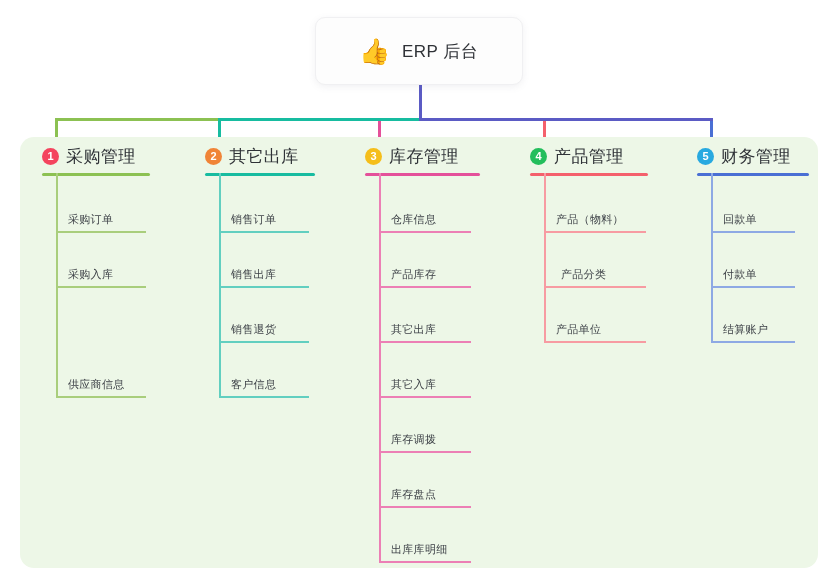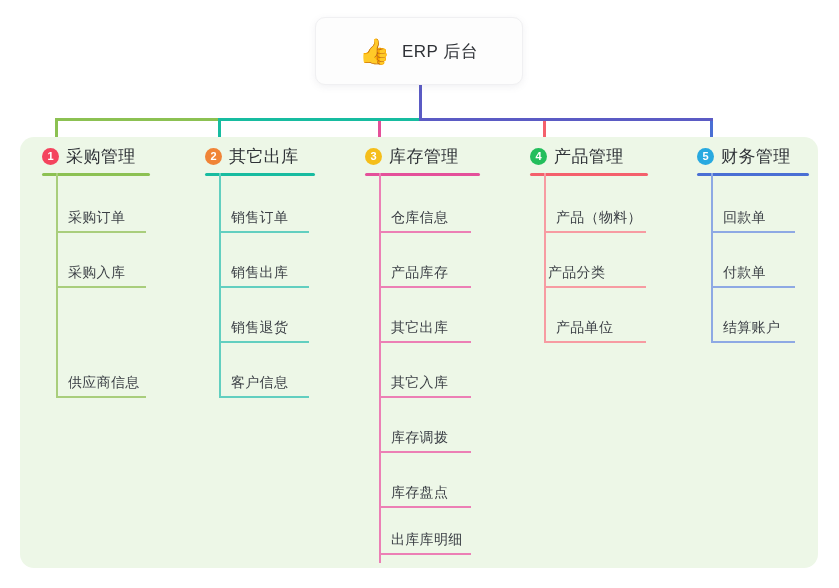--- a/index.html
+++ b/index.html
@@ -50,21 +50,21 @@
     display:flex;align-items:center;justify-content:center;
     flex:0 0 auto;line-height:1;
   }
   .col-title{font-size:17px;color:#2f3237;letter-spacing:.4px;}
   .head-rule{position:absolute;left:0;height:3px;border-radius:2px;}
   .spine{position:absolute;width:2px;}
 
   .leaf{position:absolute;}
   .leaf-text{
     position:absolute;left:0;bottom:6px;
-    font-size:14px;color:#3b3f45;white-space:nowrap;letter-spacing:.3px;
+    font-size:11px;color:#3b3f45;white-space:nowrap;letter-spacing:.3px;
   }
   .leaf-rule{position:absolute;left:0;bottom:0;height:1.6px;}
 </style>
 </head>
 <body>
 
 <div id="stage">
 
   <div id="connector-layer">
       <div class="conn" style="left: 418.5px; top: 85px; width: 3px; height: 35px; background: rgb(91, 91, 196);"></div>
@@ -148,38 +148,38 @@
             <div class="leaf-rule" style="width: 90px; background: rgb(236, 127, 181);"></div>
           </div>
           <div class="leaf" style="left: 16px; top: 290px; width: 90px; height: 26px;">
             <span class="leaf-text" style="left: 10px;">库存调拨</span>
             <div class="leaf-rule" style="width: 90px; background: rgb(236, 127, 181);"></div>
           </div>
           <div class="leaf" style="left: 16px; top: 345px; width: 90px; height: 26px;">
             <span class="leaf-text" style="left: 10px;">库存盘点</span>
             <div class="leaf-rule" style="width: 90px; background: rgb(236, 127, 181);"></div>
           </div>
-          <div class="leaf" style="left: 16px; top: 392px; width: 90px; height: 26px;">
+          <div class="leaf" style="left: 16px; top: 400px; width: 90px; height: 26px;">
             <span class="leaf-text" style="left: 10px;">出库库明细</span>
             <div class="leaf-rule" style="width: 90px; background: rgb(236, 127, 181);"></div>
           </div>
         </div>
         <div class="col" style="left: 510px; width: 138px; height: 431px;">
           <div class="col-head">
             <span class="badge" style="background: rgb(35, 190, 92);">4</span>
             <span class="col-title">产品管理</span>
           </div>
           <div class="head-rule" style="top: 36px; width: 118px; background: rgb(244, 96, 108);"></div>
           <div class="spine" style="left: 14px; top: 36px; height: 170px; background: rgb(247, 155, 162);"></div>
           <div class="leaf" style="left: 16px; top: 70px; width: 100px; height: 26px;">
             <span class="leaf-text" style="left: 10px;">产品（物料）</span>
             <div class="leaf-rule" style="width: 100px; background: rgb(247, 155, 162);"></div>
           </div>
           <div class="leaf" style="left: 16px; top: 125px; width: 100px; height: 26px;">
-            <span class="leaf-text" style="left: 2px; margin-top: 40px;">产品分类</span>
+            <span class="leaf-text" style="left: 15px; margin-top: 40px;">产品分类</span>
             <div class="leaf-rule" style="width: 100px; background: rgb(247, 155, 162);"></div>
           </div>
           <div class="leaf" style="left: 16px; top: 180px; width: 100px; height: 26px; font-family: Liberation Mono, monospace;">
             <span class="leaf-text" style="left: 10px;">产品单位</span>
             <div class="leaf-rule" style="width: 100px; background: rgb(247, 155, 162);"></div>
           </div>
         </div>
         <div class="col" style="left: 677px; width: 132px; height: 431px;">
           <div class="col-head">
             <span class="badge" style="background: rgb(40, 169, 224);">5</span>

